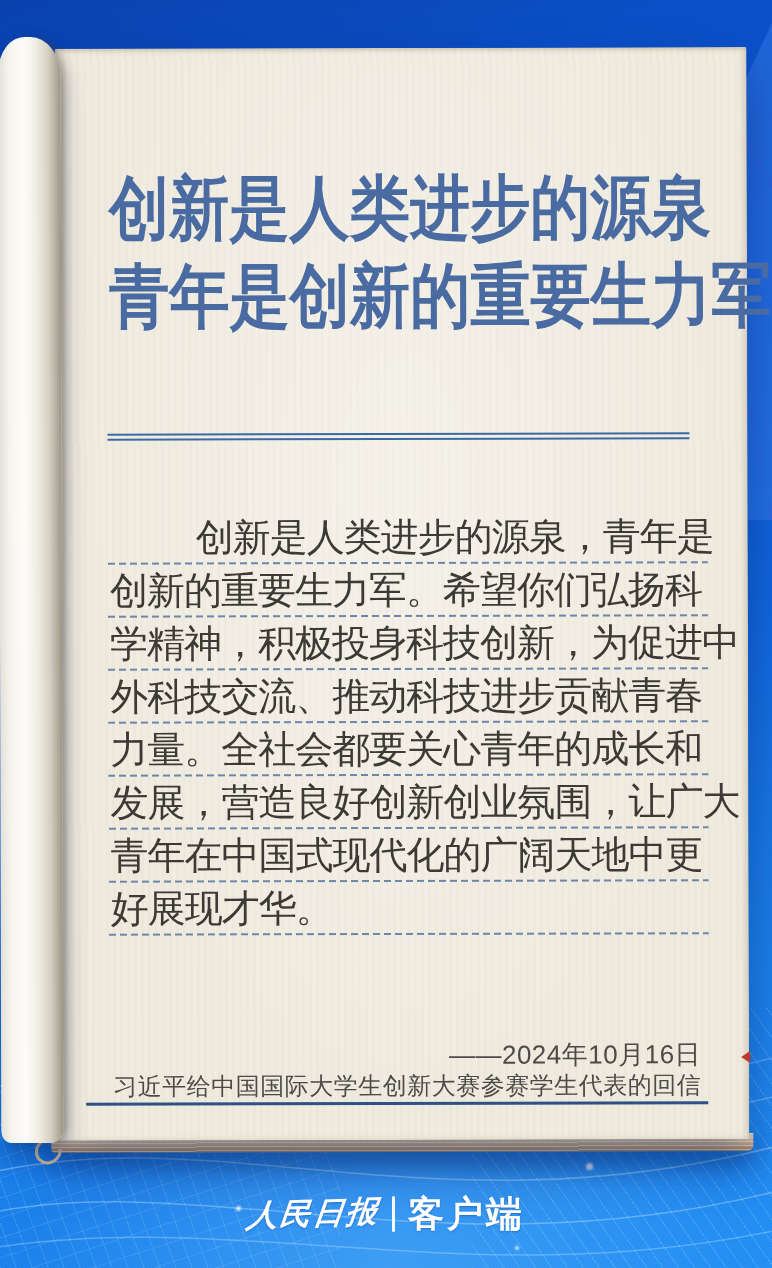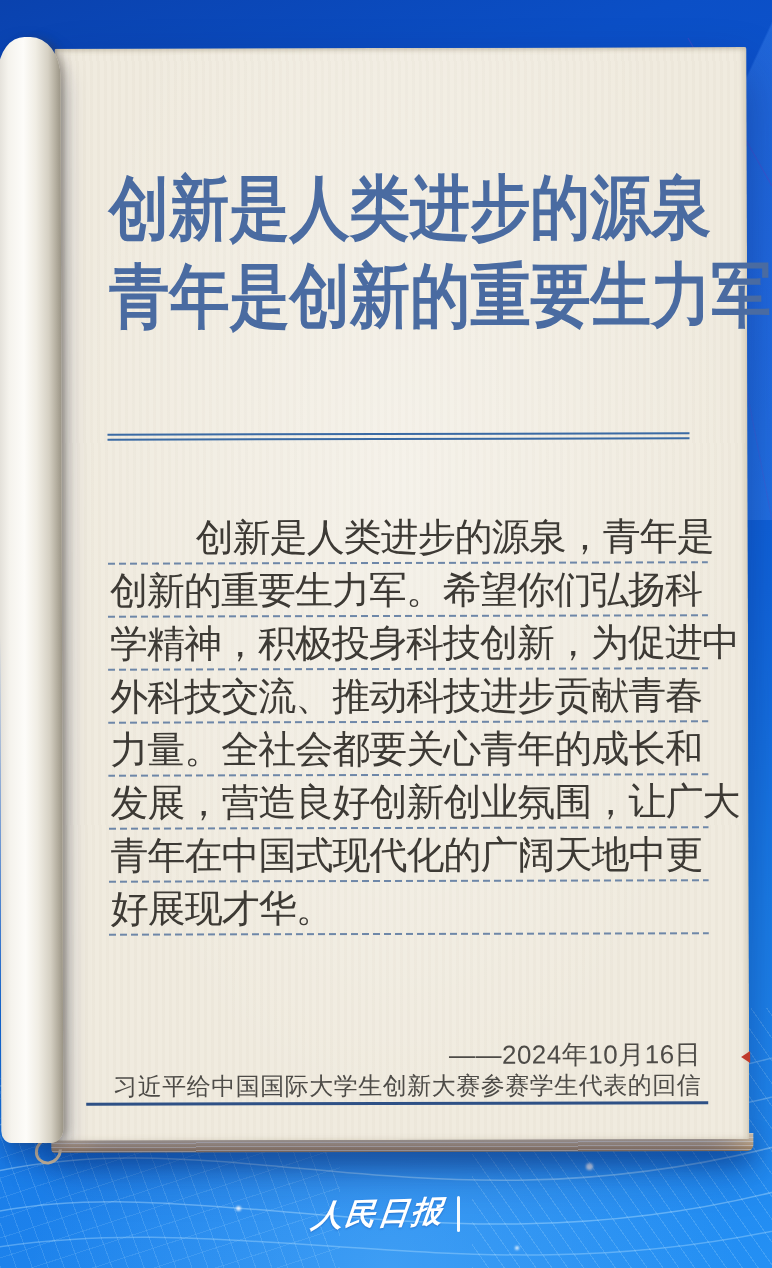--- a/index.html
+++ b/index.html
@@ -147,15 +147,16 @@
       <div class="navy-rule"></div>
       <div class="red-mark"></div>
     </div>
 
     <div class="curl"></div>
   </div>
 
   <div class="footer-logo">
     <span class="brand-script">人民日报</span>
     <span class="logo-bar"></span>
+    <span class="brand-suffix">客户端</span>
   </div>
 
 </div>
 
 </body></html>

